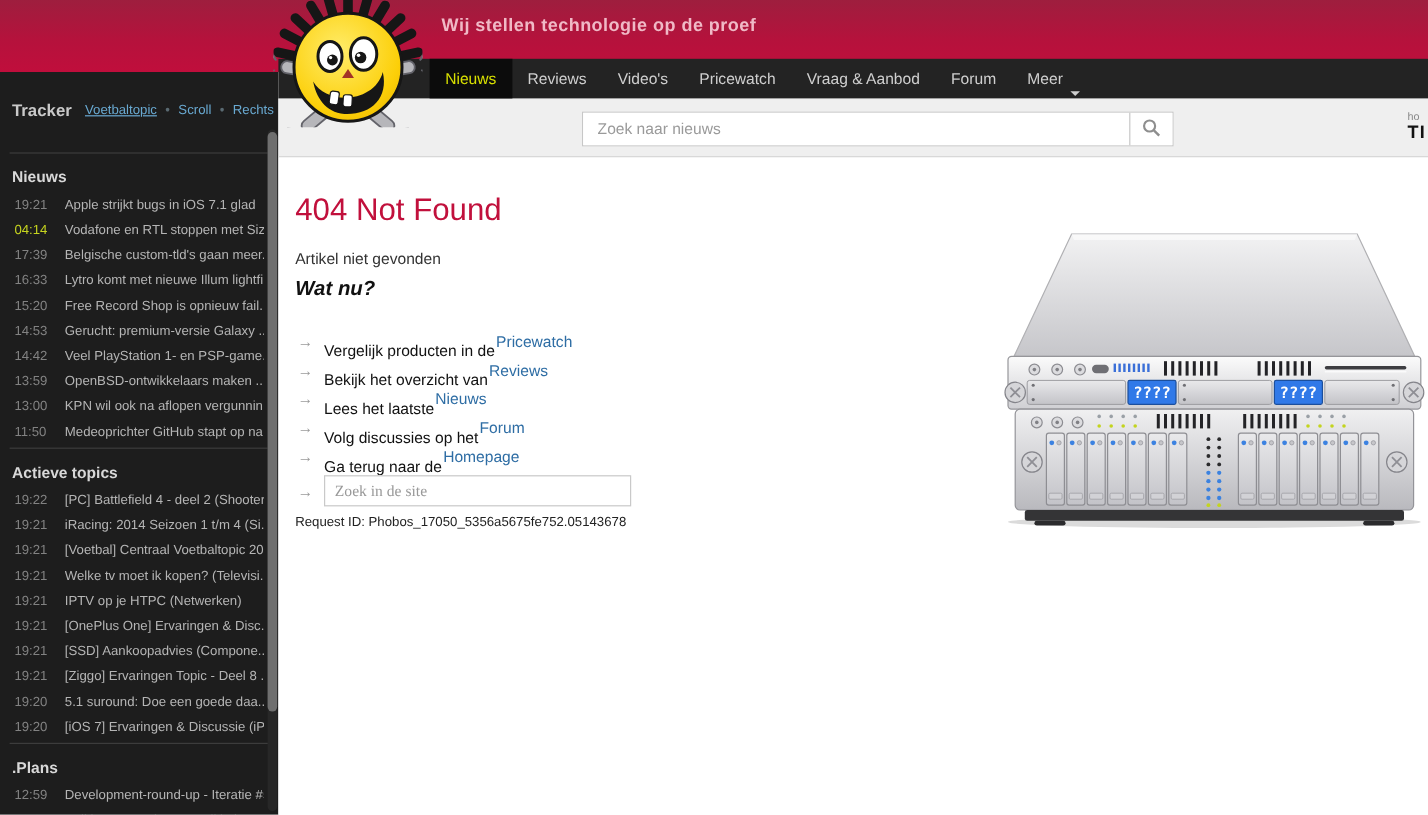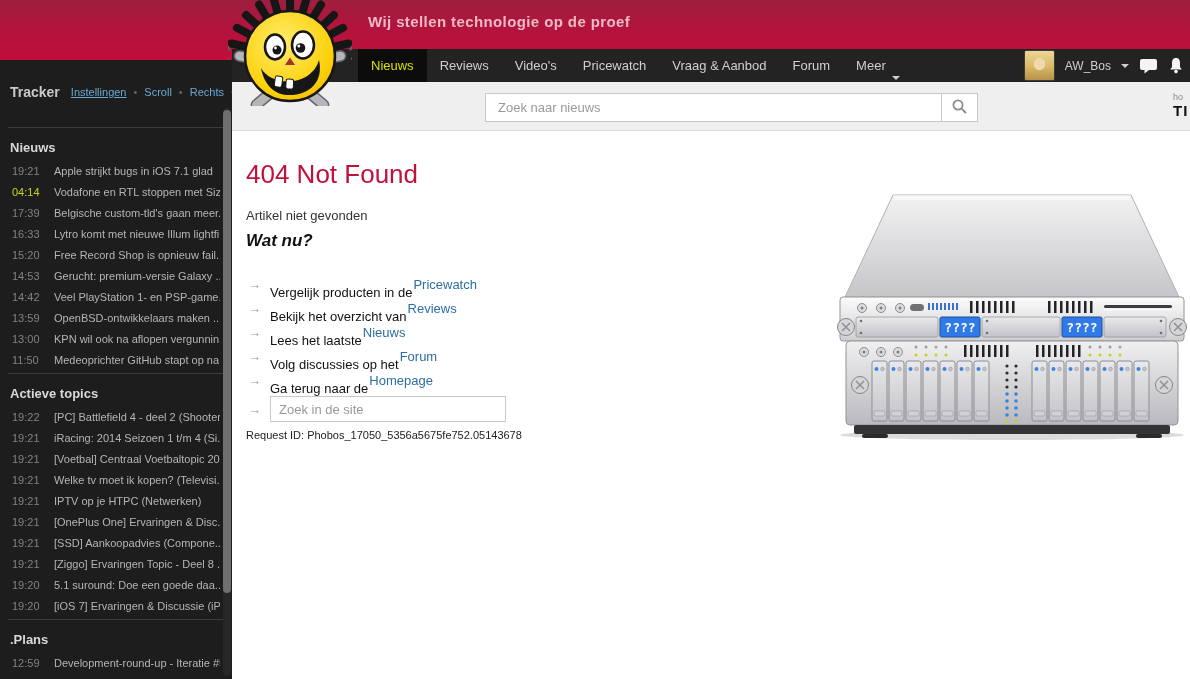--- a/index.html
+++ b/index.html
@@ -62,22 +62,22 @@
   #page-title{position:absolute;left:14px;top:28px;font-size:26px;font-weight:400;color:#c1103c;}
   #subtitle{position:absolute;left:14px;top:77px;font-size:13px;color:#333;}
   #question{position:absolute;left:14px;top:100px;font-size:17px;font-weight:bold;color:#111;font-style:italic;}
   #link-list{position:absolute;left:16px;top:141px;}
   .m-row{display:flex;align-items:center;height:24px;font-size:13px;gap:9px;}
   .m-arrow{color:#9a9a9a;font-size:13px;}
   .m-prefix{color:#111;margin-top:16px;}
   .m-link{color:#2e6da4;margin-left:-4px;cursor:pointer;}
   .m-row .gap{display:flex;gap:5px;align-items:center;}
   #site-search-row{display:flex;align-items:center;gap:9px;margin-top:3px;height:28px;}
-  #site-search{width:236px;height:26px;border:1px solid #c9c9c9;font-size:13px;padding:0 8px;
-    color:#333;outline:none;font-family:Liberation Sans, sans-serif;box-sizing:border-box;}
+  #site-search{width:256px;height:26px;border:1px solid #c9c9c9;font-size:13px;padding:0 8px;
+    color:#333;outline:none;font-family:Liberation Serif, serif;box-sizing:border-box;}
   #site-search::placeholder{color:#999;}
   #request-id{position:absolute;left:14px;top:298px;font-size:11px;color:#222;}
   #server{position:absolute;left:604px;top:58px;}
   
   #mascot{position:absolute;left:228px;top:0;z-index:5;}
 </style>
 </head>
 <body>
 
 <div id="banner">
@@ -108,36 +108,20 @@
       </div>
 
       <div class="nav-item">
         <span>Forum</span>
       </div>
 
       <div class="nav-item">
         <span>Meer</span><span class="nav-caret show"></span>
       </div>
     </div>
-  <div id="user-area">
-    <div id="avatar"></div>
-    <span id="username">AW_Bos</span>
-    <span class="user-caret"></span>
-    <span class="top-icon">
-      <svg width="19" height="16" viewBox="0 0 19 16">
-          <path d="M3 1h13a2 2 0 0 1 2 2v7a2 2 0 0 1-2 2h-6l-4.5 3.4V12H3a2 2 0 0 1-2-2V3a2 2 0 0 1 2-2z" fill="#f4f4f4"></path>
-        </svg>
-    </span>
-    <span class="top-icon">
-      <svg width="16" height="18" viewBox="0 0 16 18">
-          <path d="M8 1c-3 0-4 2.2-4 5v4L2.2 12.5h11.6L12 10V6c0-2.8-1-5-4-5z" fill="#f4f4f4"></path>
-          <circle cx="8" cy="14.6" r="1.8" fill="#f4f4f4"></circle>
-        </svg>
-    </span>
-  </div>
 </div>
 
 <div id="search-strip">
   <div id="search-box">
     <input id="search-input" type="text" placeholder="Zoek naar nieuws" style="">
     <button id="search-btn">
       <span>
         <svg width="17" height="17" viewBox="0 0 17 17">
             <circle cx="7" cy="7" r="4.6" fill="none" stroke="#8e8e8e" stroke-width="1.8"></circle>
             <line x1="10.6" y1="10.6" x2="15" y2="15" stroke="#8e8e8e" stroke-width="2"></line>
@@ -147,21 +131,21 @@
   </div>
   <div id="corner">
     <div class="l1">ho</div>
     <div class="l2">TI</div>
   </div>
 </div>
 
 <div id="sidebar">
   <div class="sb-header">
     <span class="sb-title">Tracker</span>
-    <span class="sb-link u">Instellingen</span>
+    <span class="sb-link u">Voetbaltopic</span>
     <span class="sb-dot">•</span>
     <span class="sb-link">Scroll</span>
     <span class="sb-dot">•</span>
     <span class="sb-link">Rechts</span>
     <span class="sb-collapse">
       <svg width="9" height="14" viewBox="0 0 9 14">
           <polyline points="7,1.5 2,7 7,12.5" fill="none" stroke="#3fa3dc" stroke-width="2.6" stroke-linecap="round"></polyline>
         </svg>
     </span>
   </div>

